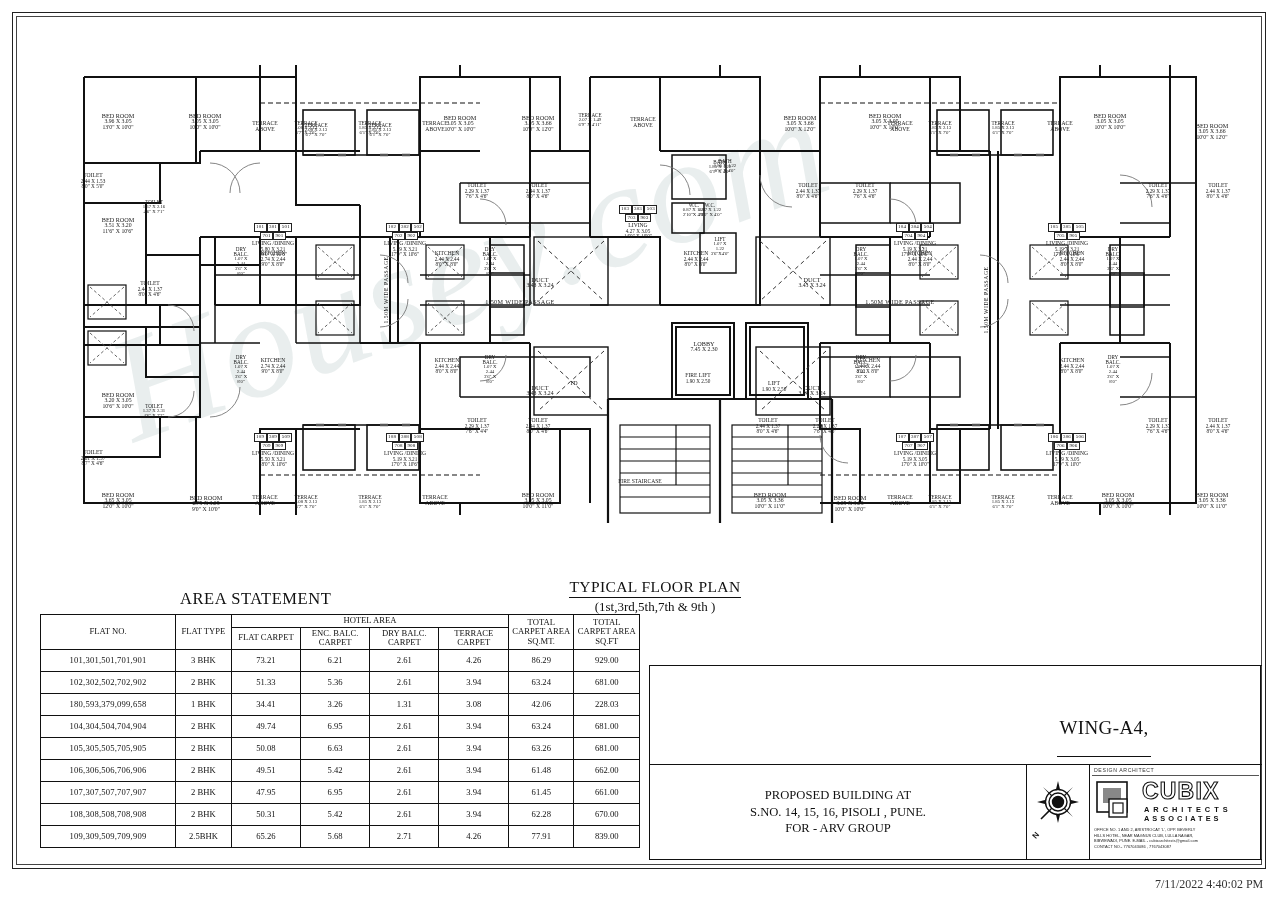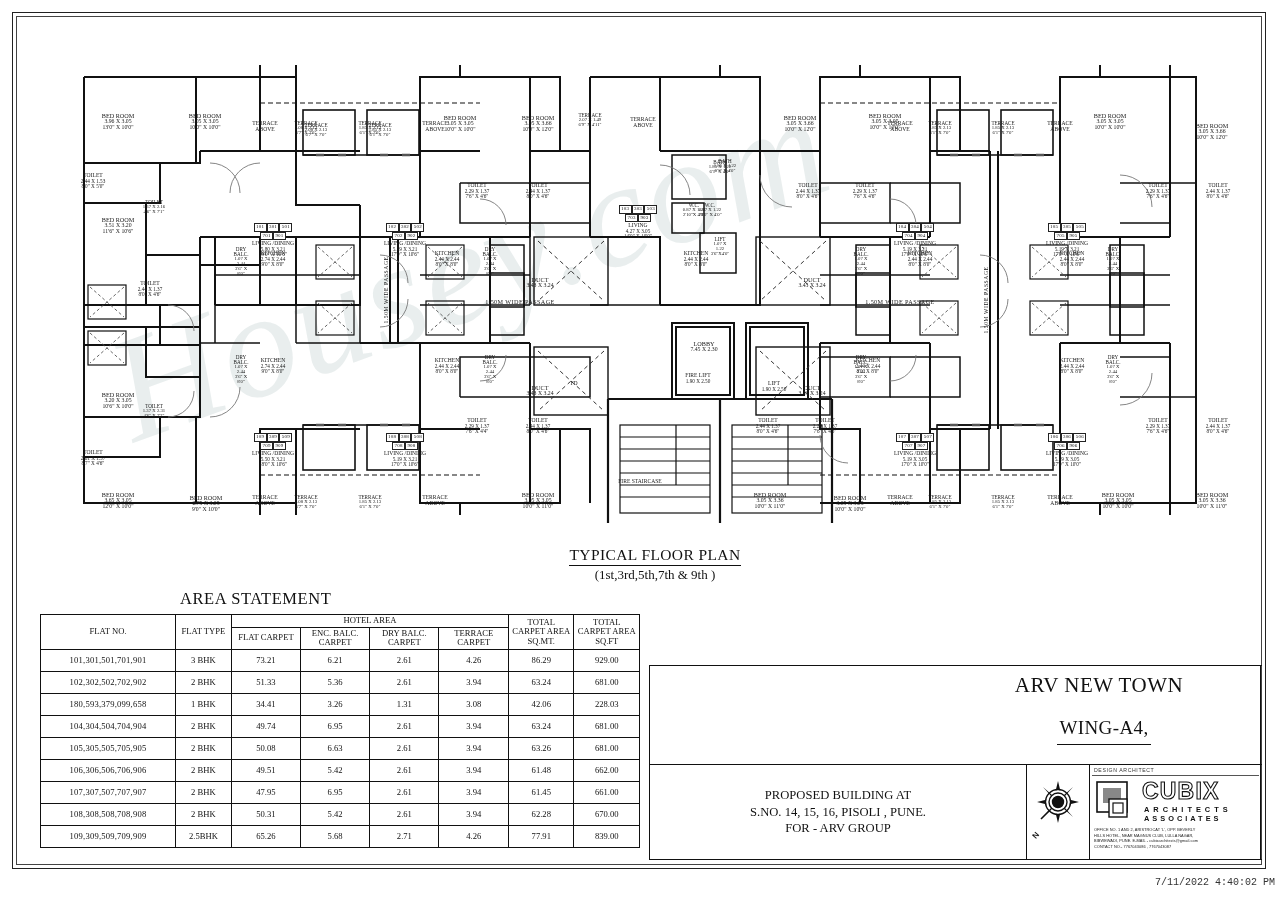--- a/index.html
+++ b/index.html
@@ -29,21 +29,21 @@
   .lbl.rot{transform:rotate(-90deg);transform-origin:left top;letter-spacing:0.6px;}
 
   .flatbox{position:absolute;display:flex;flex-direction:column;align-items:center;}
   .flatrow{display:flex;}
   .flatrow span{border:0.7px solid #222;font-size:5.0px;padding:0.4px 1.4px;
      font-family:"Liberation Serif",serif;line-height:1.15;background:#fff;letter-spacing:0.2px;}
 
   
   #plantitle{position:absolute;left:545px;top:546px;width:220px;text-align:center;}
   #plantitle .l1{font-size:15.5px;letter-spacing:0.4px;border-bottom:1.1px solid #111;
-      display:inline-block;padding-bottom:1px;}
+      display:inline-block;padding-bottom:1px;margin-top:32px;}
   #plantitle .l2{font-size:13px;margin-top:1px;}
 
   
   #astitle{position:absolute;left:180px;top:589px;font-size:16.5px;letter-spacing:0.6px;}
   #areatable{position:absolute;left:40px;top:614px;width:600px;border-collapse:collapse;
       font-size:8.6px;font-family:"Liberation Serif",serif;}
   #areatable th,#areatable td{border:0.9px solid #111;text-align:center;padding:1px 2px;
       line-height:1.12;font-weight:normal;}
   #areatable td.flatno{text-align:center;letter-spacing:0.2px;}
   #areatable tbody tr{height:22px;}
@@ -53,21 +53,21 @@
   #areatable .colG{width:62px;}
 
   
   #tb{position:absolute;left:649px;top:665px;width:613px;height:196px;}
   .tb-v{position:absolute;background:#111;}
   .tb-h{position:absolute;background:#111;}
 
   #projname{position:absolute;left:295px;top:8px;width:310px;text-align:center;font-size:21px;letter-spacing:0.5px;}
   #wing{position:absolute;left:330px;top:52px;width:250px;text-align:center;font-size:19px;
         letter-spacing:0.4px;}
-  #wing span{border-bottom:1.3px solid #111;padding:0 2px 6px 2px;}
+  #wing span{border-bottom:1.3px solid #111;padding:0 2px 18px 2px;}
 
   #propbox{position:absolute;left:1px;top:100px;width:376px;height:94px;
       display:flex;align-items:center;justify-content:center;}
   #propbox div{text-align:center;font-size:12.6px;line-height:1.32;}
 
   #northbox{position:absolute;left:378px;top:100px;width:62px;height:94px;}
   #compass{position:absolute;left:8px;top:14px;}
   #northN{position:absolute;left:6px;top:66px;font-size:8px;font-weight:bold;
       font-family:"Liberation Sans",sans-serif;transform:rotate(-48deg);}
 
@@ -78,22 +78,22 @@
   #logowrap{position:absolute;left:6px;top:14px;width:160px;height:48px;}
   #cubixmark{position:absolute;left:0;top:2px;}
   #cubixtext{position:absolute;left:46px;top:0px;}
   #cubixsub1{position:absolute;left:48px;top:26px;font-size:7.4px;font-weight:bold;
       font-family:"Liberation Sans",sans-serif;letter-spacing:4.0px;color:#111;}
   #cubixsub2{position:absolute;left:48px;top:35px;font-size:7.4px;font-weight:bold;
       font-family:"Liberation Sans",sans-serif;letter-spacing:3.0px;color:#111;}
   #addr{position:absolute;left:4px;top:62px;width:165px;font-size:3.9px;line-height:1.42;
       font-family:"Liberation Sans",sans-serif;color:#222;letter-spacing:0.05px;}
 
-  #stamp{position:absolute;left:1155px;top:877px;font-size:10px;
-      font-family:Liberation Mono, monospace;color:#333;}
+  #stamp{position:absolute;left:1155px;top:877px;font-size:12px;
+      font-family:Liberation Serif, serif;color:#333;}
 </style>
 </head>
 <body>
 
 <div id="sheet">
 
   <div class="sheet-border"></div>
   <div class="sheet-border-inner"></div>
 
   <div id="watermark">Housey.com</div>
@@ -1114,21 +1114,20 @@
 
   <div id="tb">
     <div class="tb-h" style="left:0;top:0;width:613px;height:1.4px;"></div>
     <div class="tb-h" style="left:0;top:99px;width:613px;height:1.4px;"></div>
     <div class="tb-h" style="left:0;top:194px;width:613px;height:1.4px;"></div>
     <div class="tb-v" style="left:0;top:0;width:1.4px;height:195px;"></div>
     <div class="tb-v" style="left:611px;top:0;width:1.4px;height:195px;"></div>
     <div class="tb-v" style="left:377px;top:99px;width:1.2px;height:96px;"></div>
     <div class="tb-v" style="left:440px;top:99px;width:1.2px;height:96px;"></div>
 
-    <div id="projname">ARV NEW TOWN</div>
     <div id="wing"><span>WING-A4,</span></div>
 
     <div id="propbox">
       <div>
         <div>PROPOSED BUILDING AT</div>
         <div>S.NO. 14, 15, 16,  PISOLI , PUNE.</div>
         <div>FOR - ARV GROUP</div>
       </div>
     </div>
 

